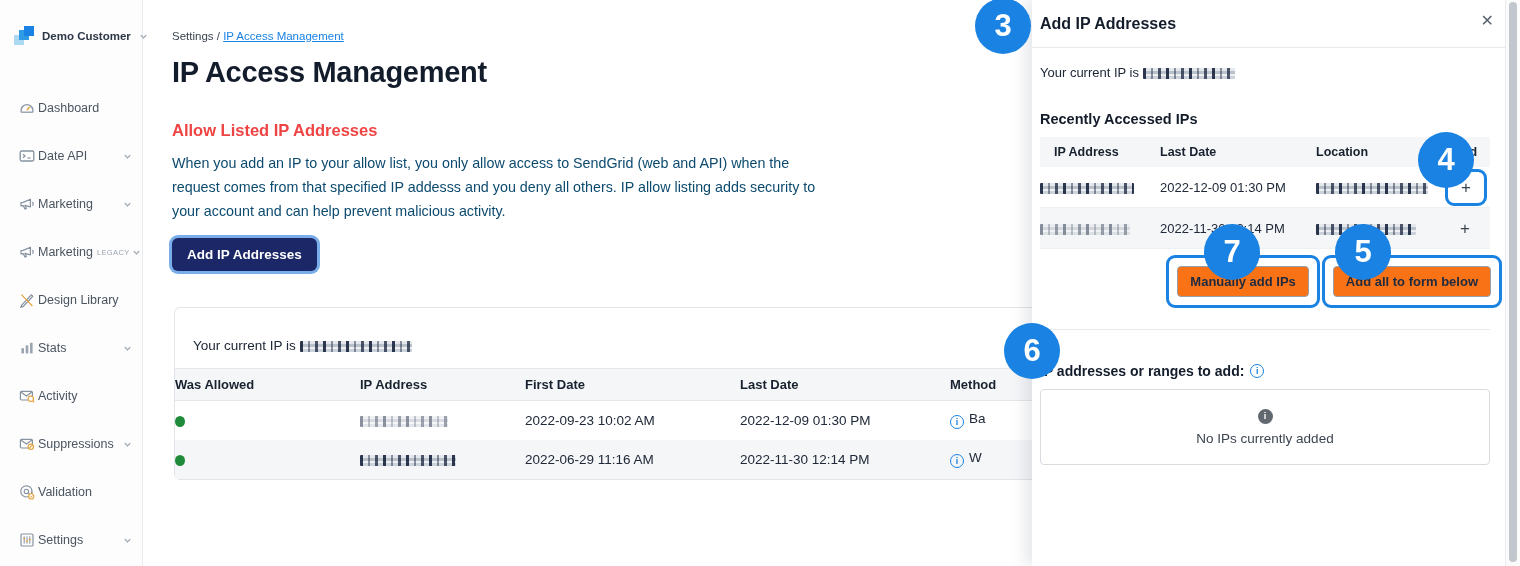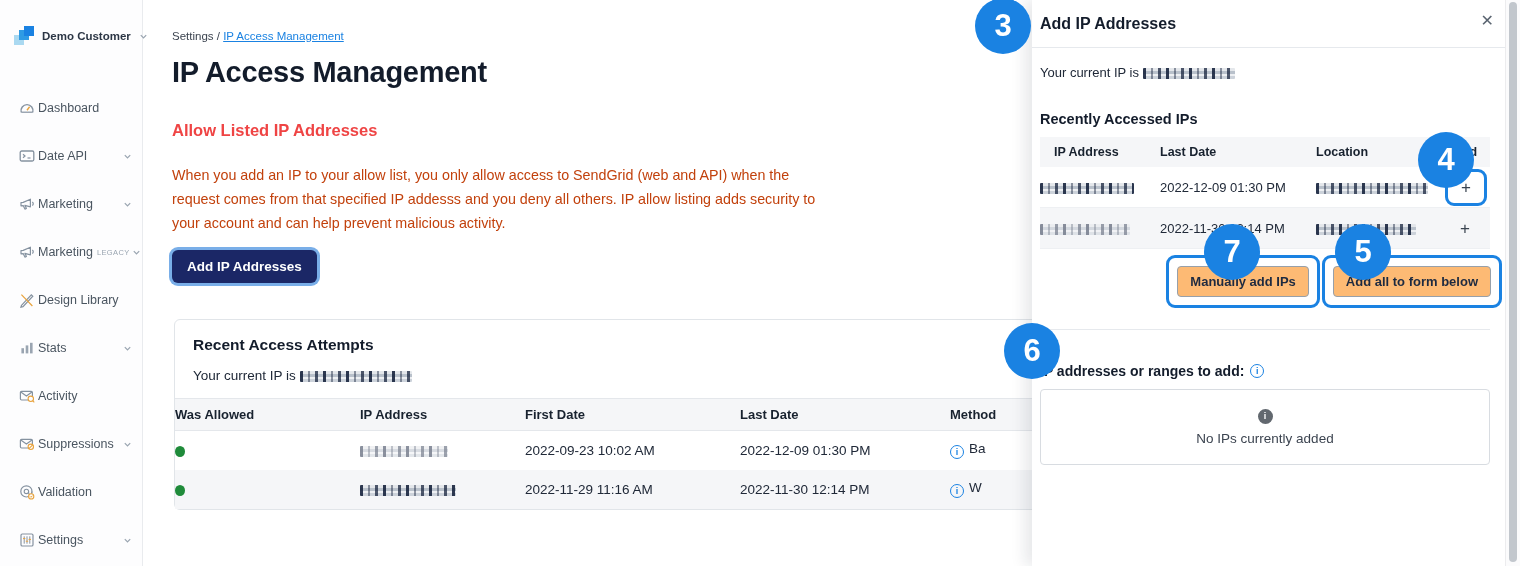--- a/index.html
+++ b/index.html
@@ -21,21 +21,21 @@
   .nav-item{display:flex;align-items:center;gap:2px;height:48px;padding-left:18px;padding-right:10px;cursor:pointer;font-size:12.5px;color:#4a5560;}
   .nav-item .ico{width:18px;height:18px;flex:0 0 auto;display:flex;align-items:center;justify-content:center;}
   .nav-item .chev{margin-left:auto;display:flex;}
   .legacy{font-size:7.5px;color:#9aa5b1;letter-spacing:.4px;vertical-align:super;margin-left:2px;}
   
   .main{position:absolute;left:142px;top:0;width:890px;height:566px;padding:30px 0 15px 30px;box-sizing:border-box;}
   .breadcrumb{font-size:11.5px;color:#3c4450;}
   .breadcrumb a{color:#1a82e2;text-decoration:underline;cursor:pointer;}
   .page-title{margin-top:14px;font-size:29px;font-weight:800;color:#131c2b;letter-spacing:-.3px;}
   .section-heading{margin-top:32px;font-size:16.5px;font-weight:800;color:#ef4444;}
-  .description{margin-top:24px;width:648px;font-size:14.3px;line-height:1.67;color:#c2410c;}
+  .description{margin-top:12px;width:648px;font-size:14.3px;line-height:1.67;color:#0c4a6e;}
   .btn-primary{
     margin-top:14px;display:inline-block;background:#1b2766;color:#fff;font-weight:bold;font-size:13.5px;
     padding:9px 15px;border:none;border-radius:6px;cursor:pointer;
     box-shadow:0 0 0 3px #79aee8;font-family:"Liberation Sans",sans-serif;
   }
   .card{margin-top:36px;margin-left:2px;width:1010px;border:1px solid #e1e5e9;border-radius:6px;background:#fff;padding-top:16px;}
   .card-heading{margin:0 18px;font-size:15.5px;font-weight:800;color:#131c2b;}
   .current-ip{margin:14px 18px 15px;font-size:13.5px;color:#202938;}
   table.grid{border-collapse:collapse;width:100%;table-layout:fixed;}
   table.grid th{
@@ -70,21 +70,21 @@
   .panel-sub{margin-top:31px;font-size:14.5px;font-weight:800;color:#131c2b;}
   table.pgrid{border-collapse:collapse;width:100%;table-layout:fixed;margin-top:10px;}
   table.pgrid th{text-align:left;font-size:12.5px;font-weight:bold;color:#18222f;background:#f5f6f8;padding:8px 0;}
   table.pgrid td{font-size:13px;color:#202938;height:40px;padding:0;vertical-align:middle;border-bottom:1px solid #eef0f3;}
   .ppad{padding-left:14px;}
   .plus-btn{display:inline-block;font-size:17px;color:#3a4450;cursor:pointer;line-height:1;background:none;border:none;font-family:"Liberation Sans",sans-serif;padding:4px 8px;}
   .callout-box{border:3px solid #1a82e2;border-radius:9px;display:inline-block;}
   .plus-wrap{padding:3px 5px;margin-left:2px;}
   .panel-buttons{display:flex;justify-content:flex-end;gap:2px;margin-top:6px;margin-right:-12px;}
   .btn-wrap{padding:8px;}
-  .btn-secondary{background:#fdba74;border:1px solid #97a0aa;border-radius:4px;font-size:13px;font-weight:bold;color:#1d2a40;
+  .btn-secondary{background:#f97316;border:1px solid #97a0aa;border-radius:4px;font-size:13px;font-weight:bold;color:#1d2a40;
     padding:7px 12px;cursor:pointer;white-space:nowrap;font-family:"Liberation Sans",sans-serif;}
   .panel-divider{border:none;border-top:1px solid #e6e9ed;margin:21px 0 0 0;}
   .form-label-row{margin-top:33px;font-size:14px;font-weight:800;color:#131c2b;display:flex;align-items:center;gap:6px;}
   .empty-box{margin-top:10px;border:1px solid #d8dce1;border-radius:4px;height:74px;display:flex;flex-direction:column;align-items:center;justify-content:center;gap:7px;}
   .gray-info{display:inline-flex;align-items:center;justify-content:center;width:15px;height:15px;border-radius:50%;
     background:#62686f;color:#fff;font-size:9px;font-weight:bold;font-style:normal;}
   .empty-text{font-size:13.5px;color:#3c4450;}
   
   .scrollbar{position:absolute;right:0;top:0;width:14px;height:566px;background:#fbfbfc;border-left:1px solid #ececee;z-index:6;}
   .scroll-thumb{position:absolute;left:3px;top:2px;width:8px;height:560px;background:#c2c7cd;border-radius:4px;cursor:pointer;}
@@ -252,21 +252,20 @@
   <div class="breadcrumb">
     <span>Settings /</span>
     <a>IP Access Management</a>
   </div>
   <div class="page-title">IP Access Management</div>
   <div class="section-heading">Allow Listed IP Addresses</div>
   <div class="description">When you add an IP to your allow list, you only allow access to SendGrid (web and API) when the request comes from that specified IP addesss and you deny all others. IP allow listing adds security to your account and can help prevent malicious activity.</div>
   <button class="btn-primary">Add IP Addresses</button>
 
   <div class="card">
-    <div class="card-heading">Recent Access Attempts</div>
     <div class="current-ip">
       <span>Your current IP is</span>
       <span class="redact" style="width:112px;"></span>
     </div>
     <table class="grid">
       <colgroup>
           <col style="width:185px">
           <col style="width:165px">
           <col style="width:215px">
           <col style="width:210px">
@@ -285,21 +284,21 @@
         <tr>
           <td class="pad1"><span class="dot"></span></td>
           <td><span class="redact light" style="width:88px;"></span></td>
           <td>2022-09-23 10:02 AM</td>
           <td>2022-12-09 01:30 PM</td>
           <td class="method-cell"><i class="info-i">i</i><span>Ba</span></td>
         </tr>
         <tr class="zebra">
           <td class="pad1"><span class="dot"></span></td>
           <td><span class="redact" style="width:96px;"></span></td>
-          <td>2022-11-29 11:16 AM</td>
+          <td>2022-06-29 11:16 AM</td>
           <td>2022-11-30 12:14 PM</td>
           <td class="method-cell"><i class="info-i">i</i><span>W</span></td>
         </tr>
       </tbody>
     </table>
   </div>
 </div>
 
 <div class="panel">
   <div class="panel-header">

